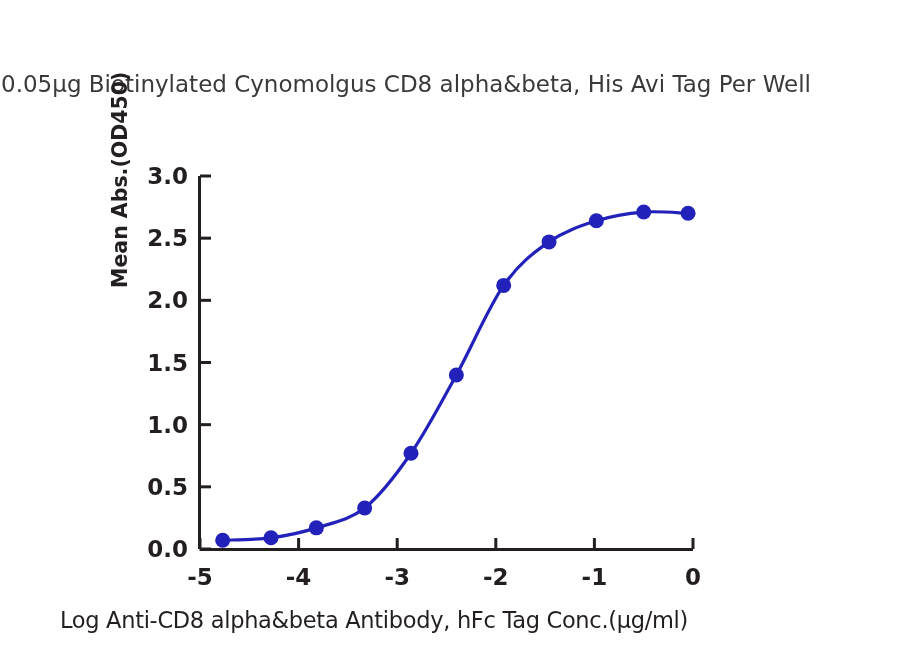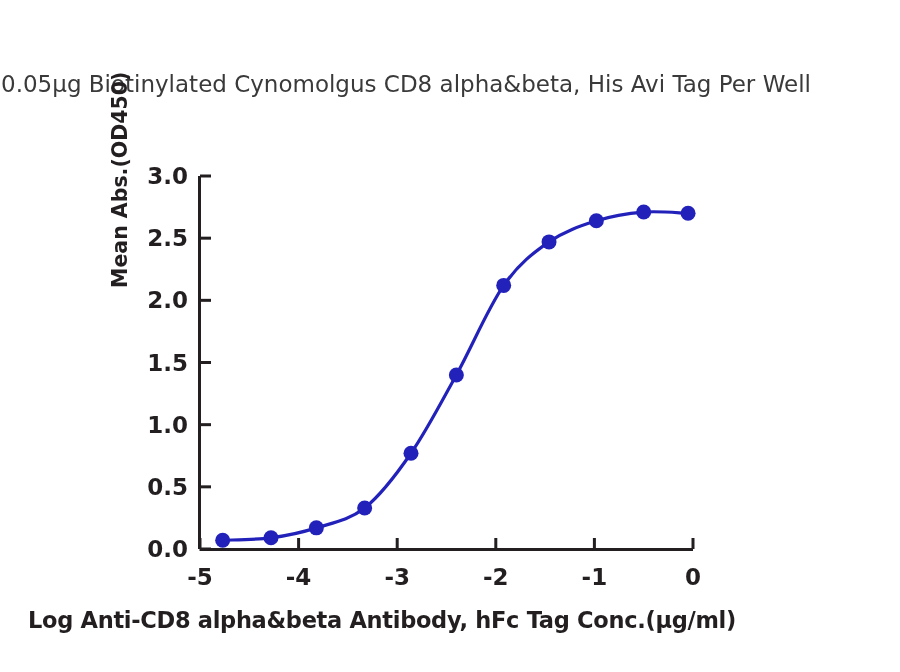--- a/index.html
+++ b/index.html
@@ -35,26 +35,26 @@
     left: 0;
     top: 71px;
     width: 812px;
     text-align: center;
     font-size: 23px;
     font-weight: normal;
     color: #3a3a3a;
   }
   .xaxis-title {
     position: absolute;
-    left: 8px;
+    left: 0;
     top: 607px;
     width: 748px;
     text-align: center;
     font-size: 22.5px;
-    font-weight: bold;
+    font-weight: normal;
     color: #231f20;
     letter-spacing: -0.3px;
   }
   .yaxis-title {
     position: absolute;
     left: 100px;
     top: 256px;
     width: 40px;
     text-align: center;
     font-size: 20.5px;

